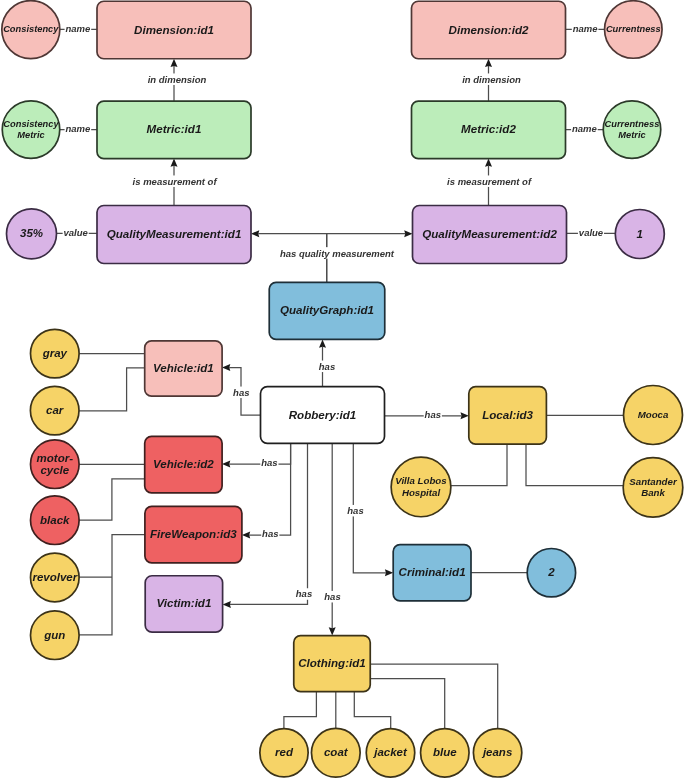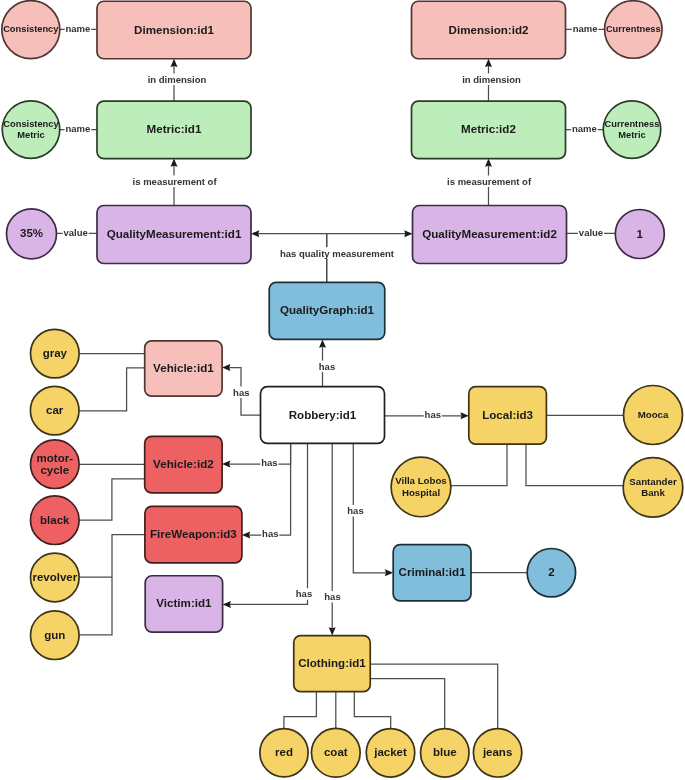--- a/index.html
+++ b/index.html
@@ -1,18 +1,18 @@
 <!DOCTYPE html>
 <html><head>
 <meta charset="utf-8">
 <style>
   html,body{margin:0;padding:0;background:#ffffff;
            -webkit-font-smoothing:antialiased;}
   #diagram{position:relative;width:685px;height:780px;background:#ffffff;
-           font-family:"Liberation Sans", sans-serif;}
+           font-family:"Liberation Sans", sans-serif;font-style:italic;}
   #graph-svg{display:block;width:685px;height:780px;shape-rendering:geometricPrecision;}
   .node-shape{stroke-width:1.7;}
   .node-label{font-family:"Liberation Sans", sans-serif;font-weight:bold;
               text-anchor:middle;}
   .edge-line{fill:none;stroke-linecap:butt;stroke-linejoin:miter;stroke-width:1.25;}
   .edge-label{font-family:"Liberation Sans", sans-serif;font-weight:bold;
               text-anchor:middle;}
   .arrow-head{stroke:none;}
   .label-gap{stroke:none;}
 </style>

